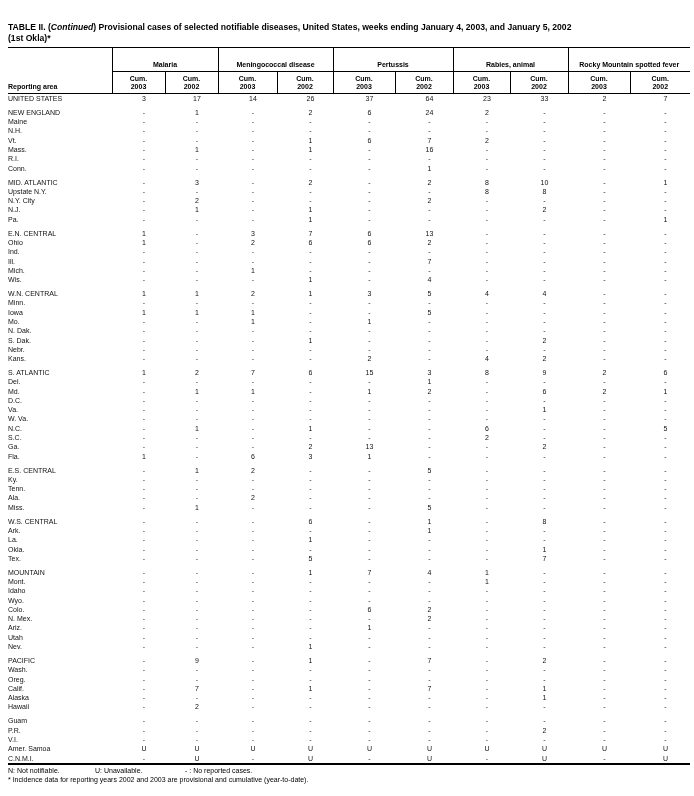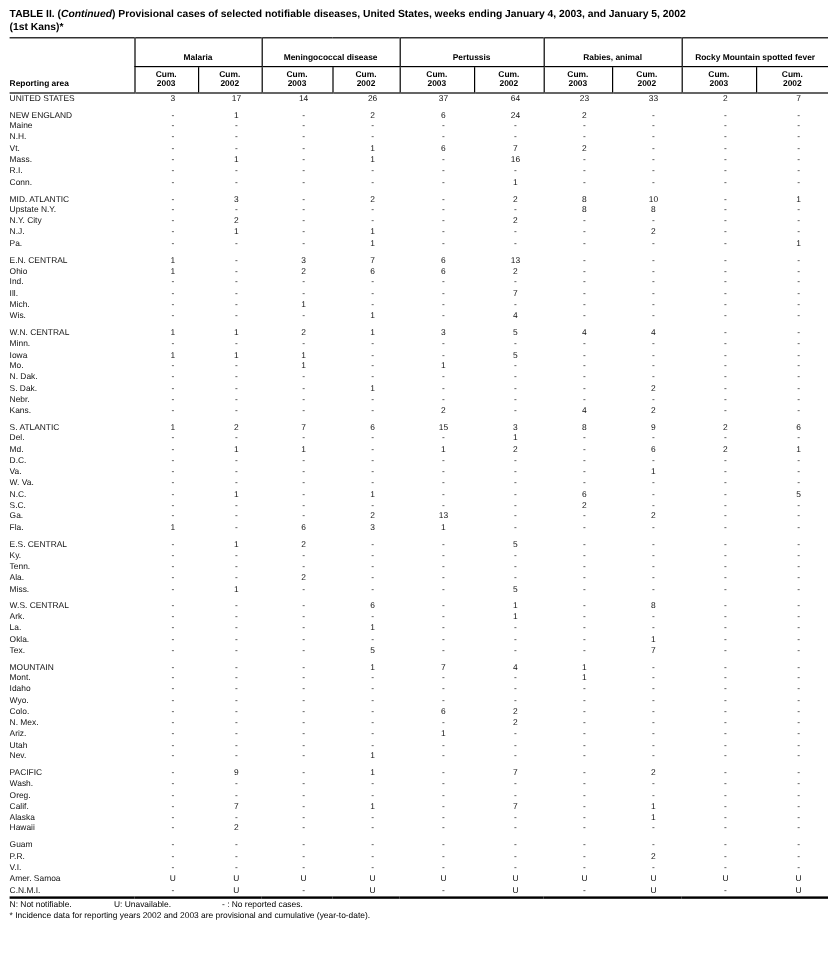--- a/index.html
+++ b/index.html
@@ -1,19 +1,19 @@
 <!DOCTYPE html>
 <html><head>
 <meta charset="utf-8">
 <style>
   html, body { margin: 0; padding: 0; background: #ffffff; }
   * { box-sizing: border-box; }
   .page {
     width: 694px; height: 796px;
-    padding: 6px 6px 0 8px;
+    padding: 22px 6px 0 8px;
     font-family: "Liberation Sans", sans-serif;
     color: #111;
     background: #fff;
     overflow: hidden;
   }
   .title {
     font-size: 8.6px; font-weight: bold; line-height: 11px;
     color: #000; width: 672px; letter-spacing: 0;
   }
   .title i { font-style: italic; }
@@ -60,21 +60,21 @@
   .legend .lg1 { width: 90px; }
   .note { line-height: 9.5px; }
 </style>
 </head>
 <body>
 
 <div class="page">
 
   <div class="title">
     <span>TABLE II. (</span><i>Continued</i><span>) Provisional cases of selected notifiable diseases, United States, weeks ending January 4, 2003, and January 5, 2002</span><br>
-    <span>(1st Kans)*</span>
+    <span>(1st Okla)*</span>
   </div>
 
   <table class="disease">
     <colgroup>
       <col class="c-area">
         <col class="c1">
         <col class="c2">
         <col class="c3">
         <col class="c4">
       <col class="c5">

